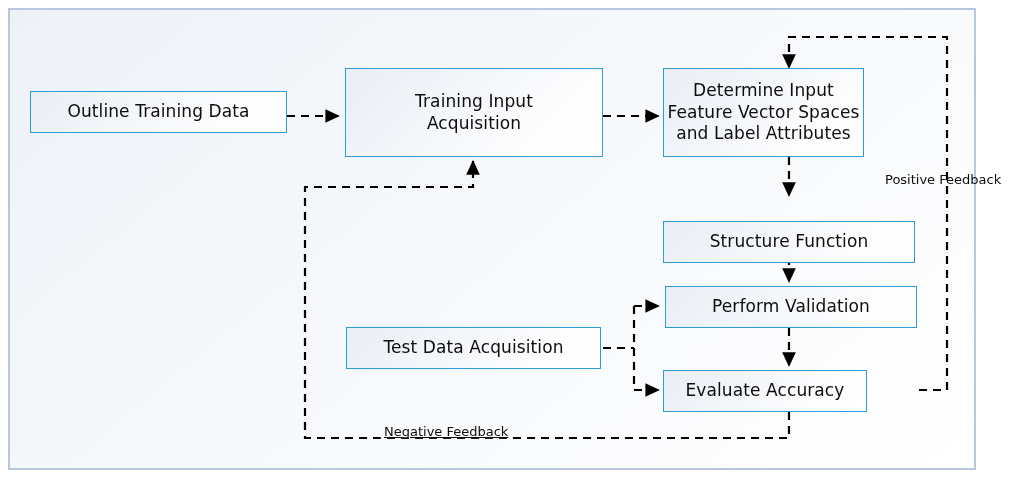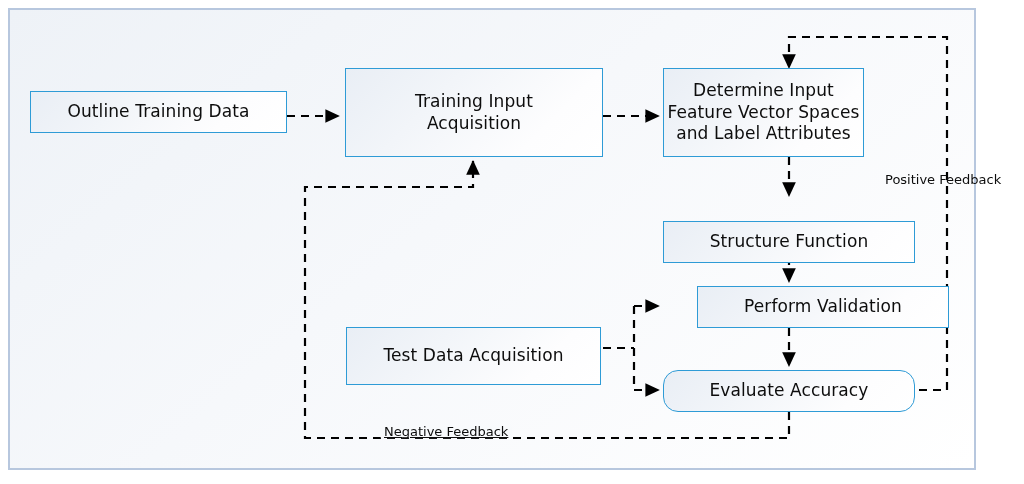--- a/index.html
+++ b/index.html
@@ -98,21 +98,21 @@
 
 <div class="node" style="left:345px; top:68px; width:258px; height:89px;">Training Input
 Acquisition</div>
 
 <div class="node" style="left:663px; top:68px; width:201px; height:89px;">Determine Input
 Feature Vector Spaces
 and Label Attributes</div>
 
 <div class="node" style="left:663px; top:200px; width:252px; height:42px;margin-top:21px;">Structure Function</div>
 
-<div class="node" style="left:697px; top:286px; width:252px; height:42px;text-align:center;">Perform Validation</div>
+<div class="node" style="left:665px; top:286px; width:252px; height:42px;text-align:center;">Perform Validation</div>
 
-<div class="node" style="left:346px; top:327px; width:255px; height:58px;">Test Data Acquisition</div>
+<div class="node" style="left:346px; top:327px; width:255px; height:42px;">Test Data Acquisition</div>
 
-<div class="node" style="left:663px; top:370px; width:252px; height:42px;border-radius:15px;">Evaluate Accuracy</div>
+<div class="node" style="left:663px; top:370px; width:204px; height:42px;">Evaluate Accuracy</div>
 
 <div class="edge-label" id="label-positive" style="left:882px; top:172px;">Positive Feedback</div>
 
 <div class="edge-label" id="label-negative" style="left:380px; top:424px;text-decoration:underline;">Negative Feedback</div>
 
 </body></html>

